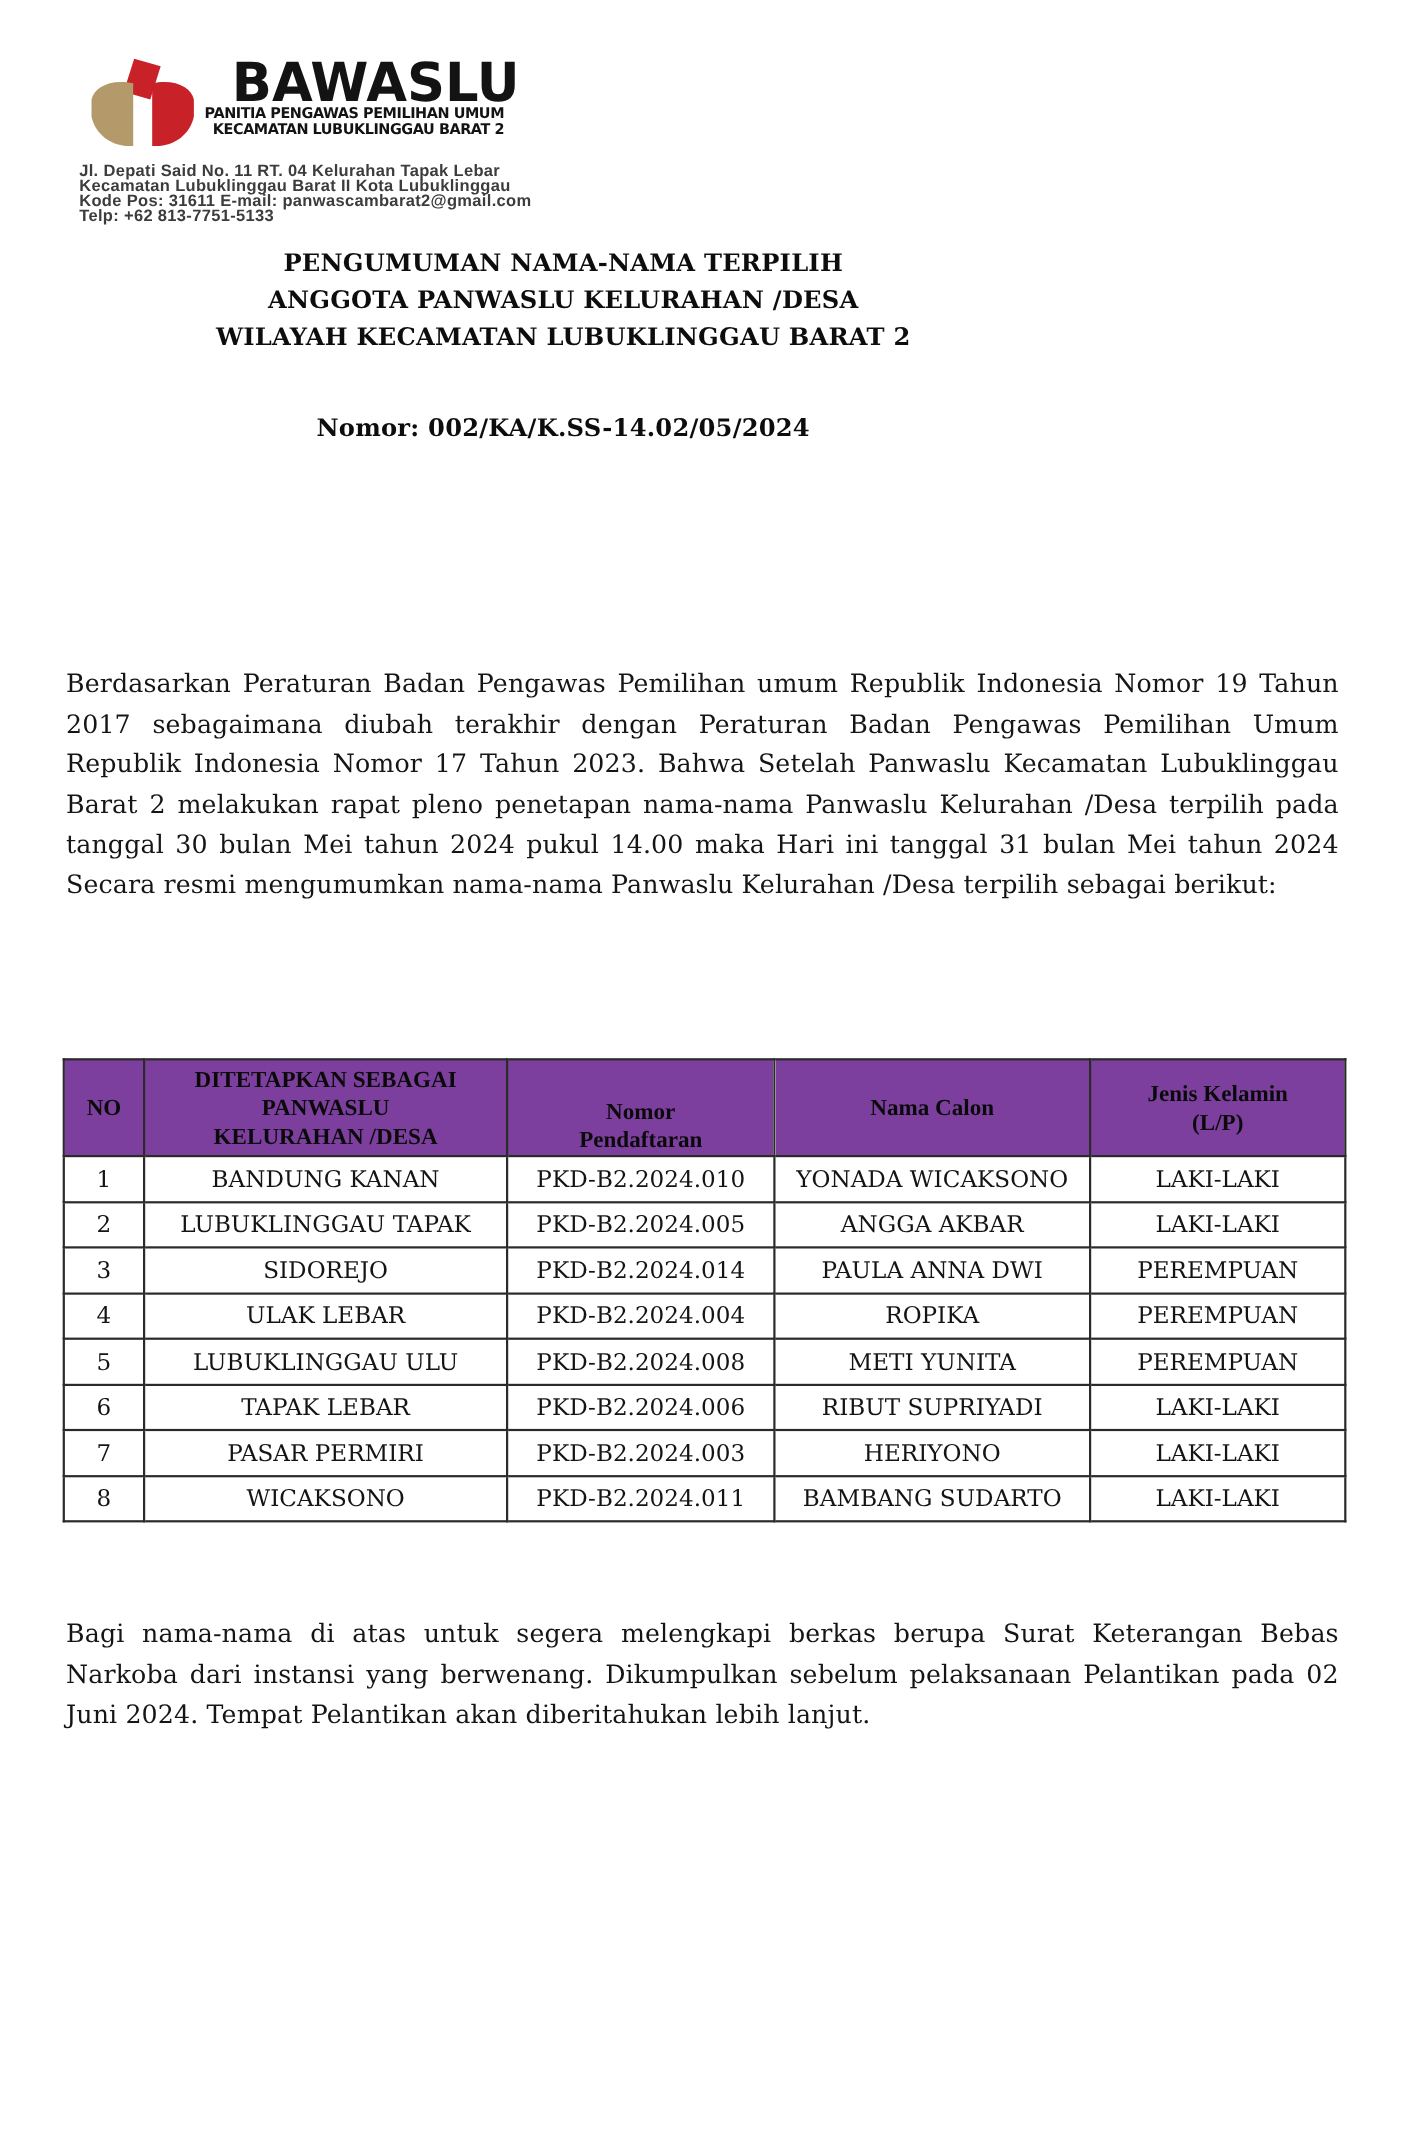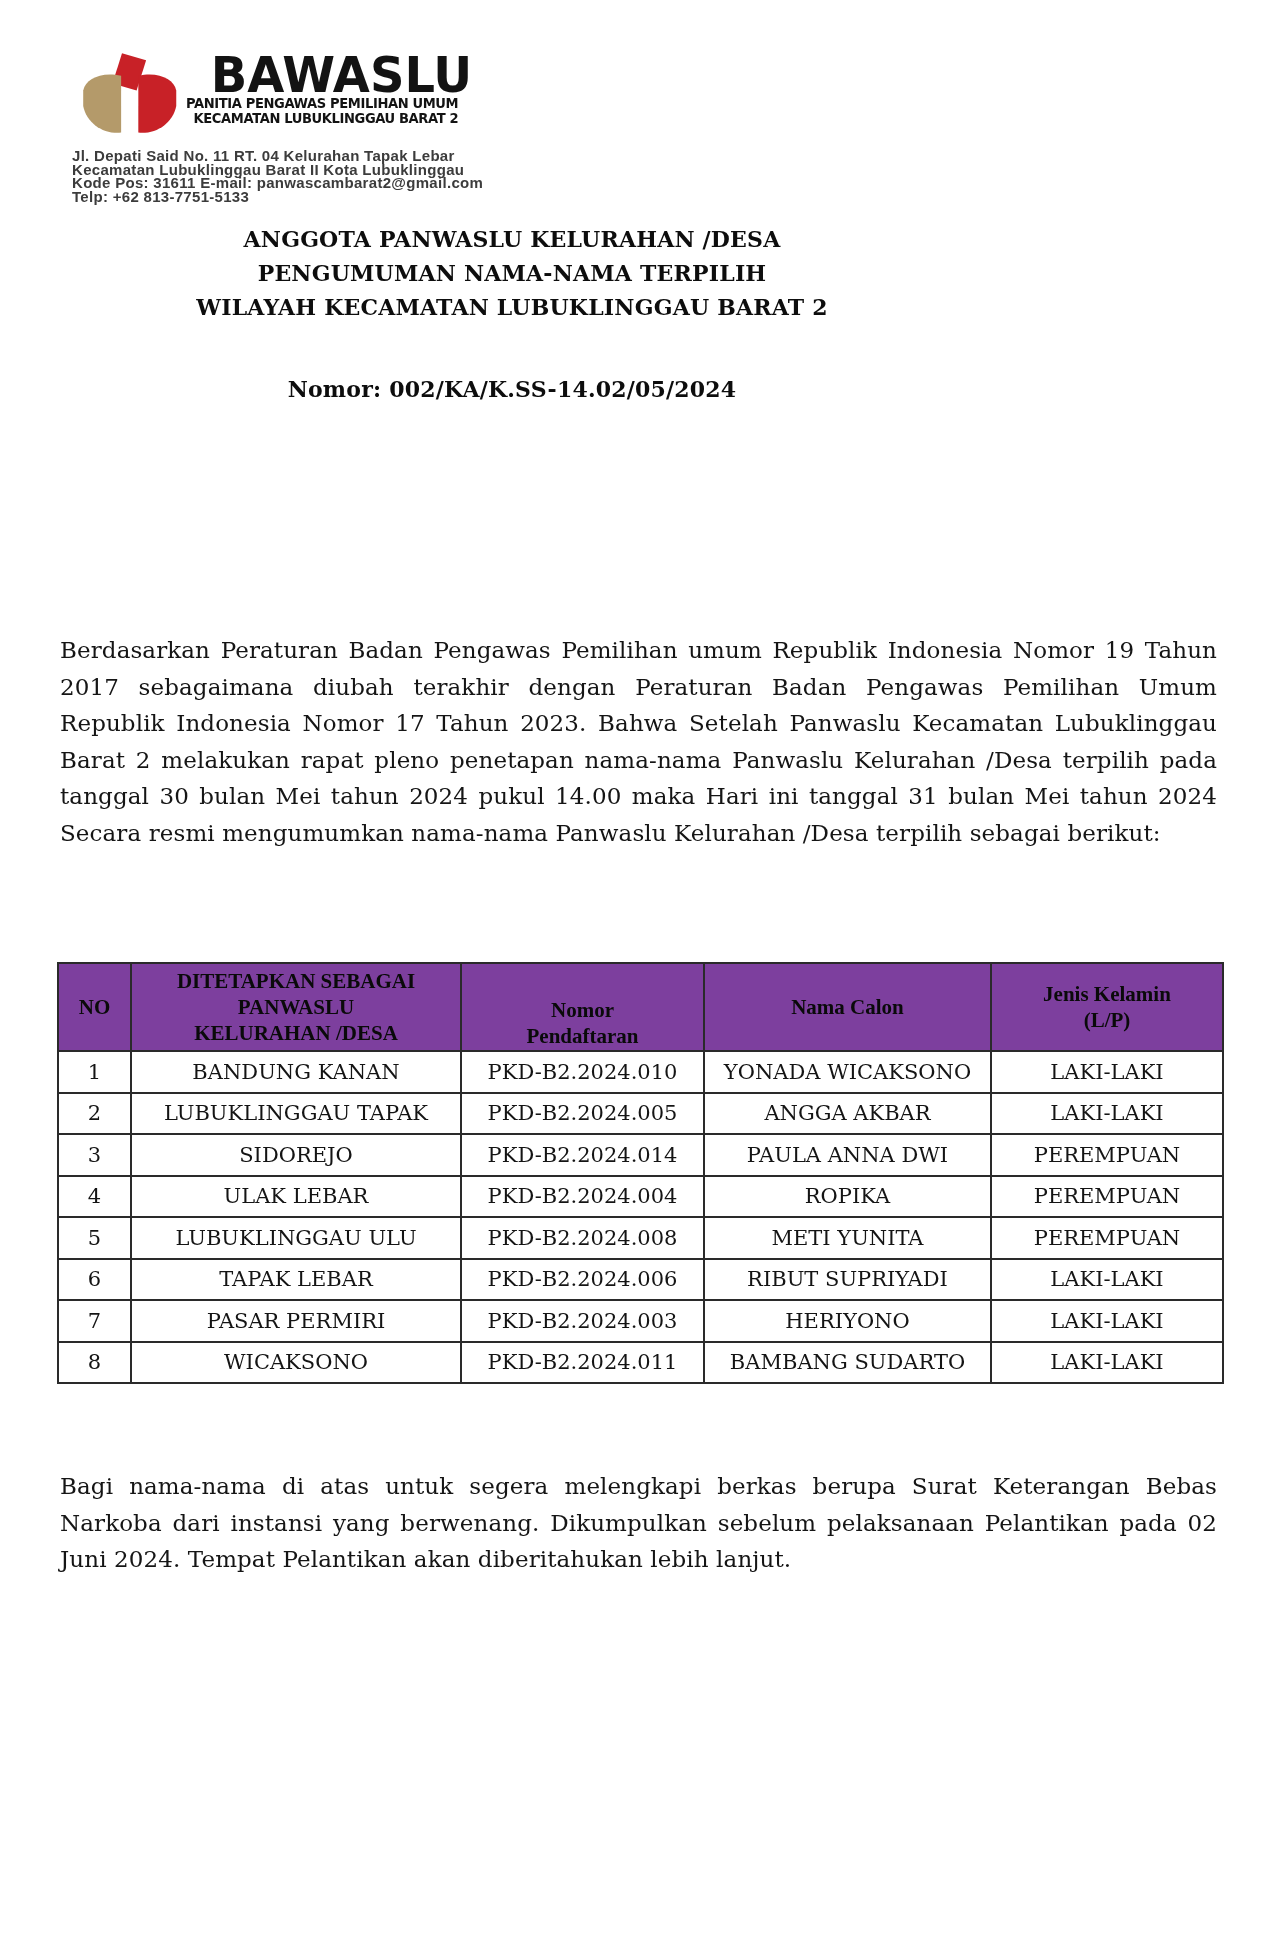--- a/index.html
+++ b/index.html
@@ -50,21 +50,21 @@
     font-weight: 700; font-size: 22px; line-height: 34px; color: #0d0d0d;
     letter-spacing: 0.2px;
   }
 
   
   .paragraph {
     position: absolute; left: 60px; width: 1157px;
     font-size: 23px; line-height: 36.5px; color: #151515;
     text-align: justify; letter-spacing: 0.1px;
   }
-  .opening { top: 632px; }
+  .opening { top: 604px; }
   .closing { top: 1468px; }
 
   
   table.results {
     position: absolute; top: 962px; left: 57px;
     border-collapse: collapse; table-layout: fixed;
   }
   table.results th, table.results td {
     border: 2px solid #2a2a2a; text-align: center; vertical-align: middle;
     overflow: hidden;
@@ -107,22 +107,22 @@
     </div>
     <div class="address">
       <div>Jl. Depati Said No. 11 RT. 04 Kelurahan Tapak Lebar</div>
       <div>Kecamatan Lubuklinggau Barat II Kota Lubuklinggau</div>
       <div>Kode Pos: 31611 E-mail: panwascambarat2@gmail.com</div>
       <div>Telp: +62 813-7751-5133</div>
     </div>
   </header>
 
   <section class="title-block">
+    <div class="title-line">PENGUMUMAN NAMA-NAMA TERPILIH</div>
     <div class="title-line">ANGGOTA PANWASLU KELURAHAN /DESA</div>
-    <div class="title-line">PENGUMUMAN NAMA-NAMA TERPILIH</div>
     <div class="title-line">WILAYAH KECAMATAN LUBUKLINGGAU BARAT 2</div>
     <div class="nomor-line">Nomor: 002/KA/K.SS-14.02/05/2024</div>
   </section>
 
   <p class="paragraph opening">Berdasarkan Peraturan Badan Pengawas Pemilihan umum Republik Indonesia Nomor 19 Tahun 2017 sebagaimana diubah terakhir dengan Peraturan Badan Pengawas Pemilihan Umum Republik Indonesia Nomor 17 Tahun 2023. Bahwa Setelah Panwaslu Kecamatan Lubuklinggau Barat 2 melakukan rapat pleno penetapan nama-nama Panwaslu Kelurahan /Desa terpilih pada tanggal 30 bulan Mei tahun 2024 pukul 14.00 maka Hari ini tanggal 31 bulan Mei tahun 2024 Secara resmi mengumumkan nama-nama Panwaslu Kelurahan /Desa terpilih sebagai berikut:</p>
 
   <table class="results">
     <colgroup>
       <col style="width:73px">
         <col style="width:330px">

